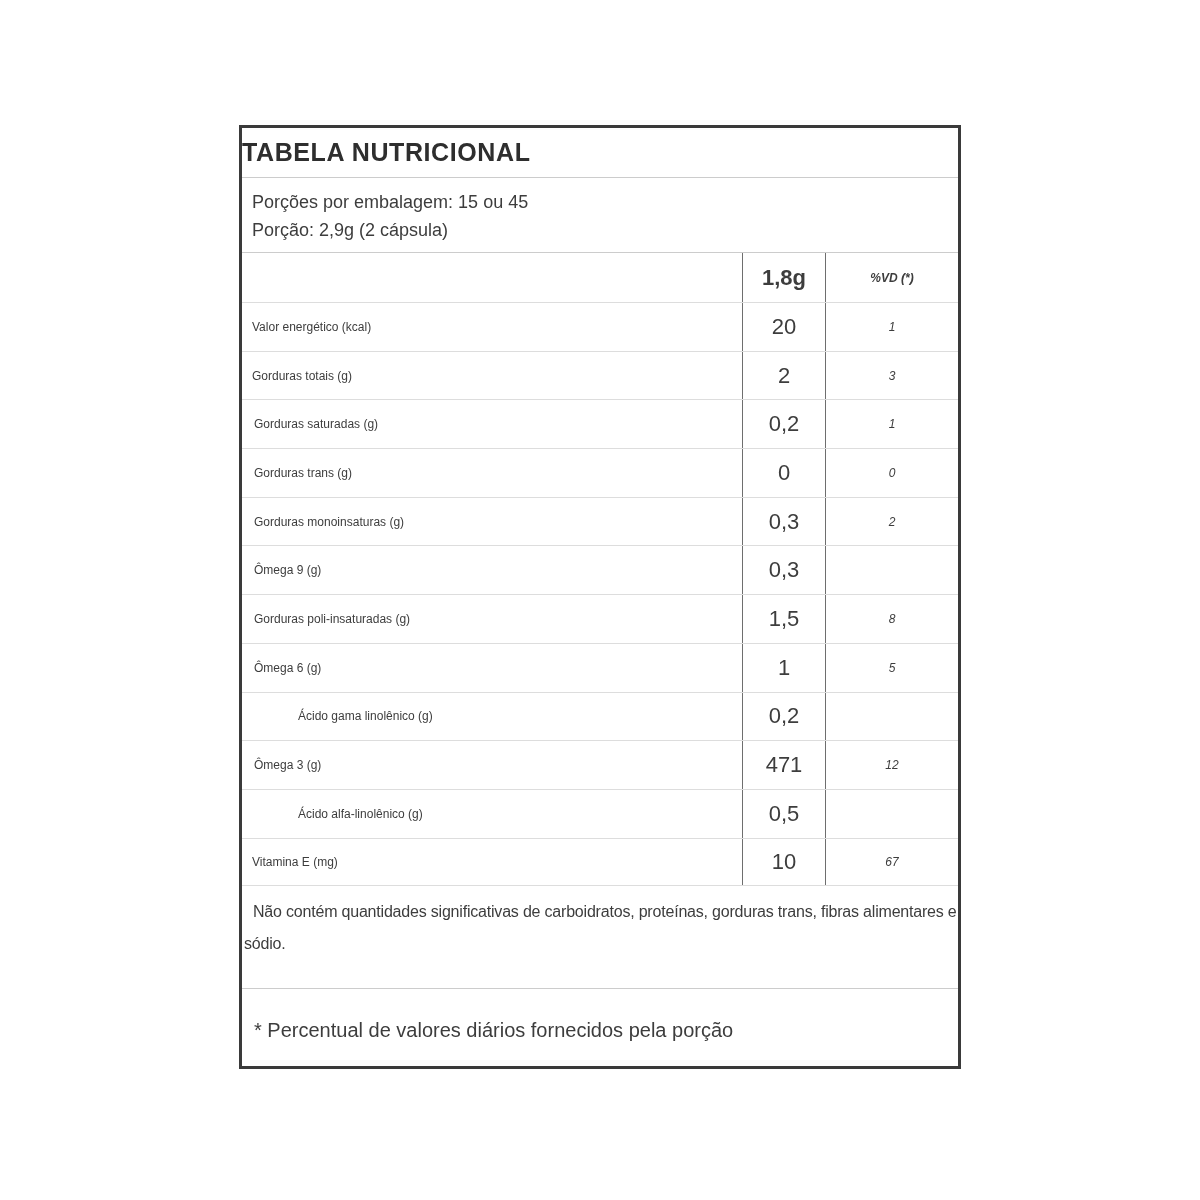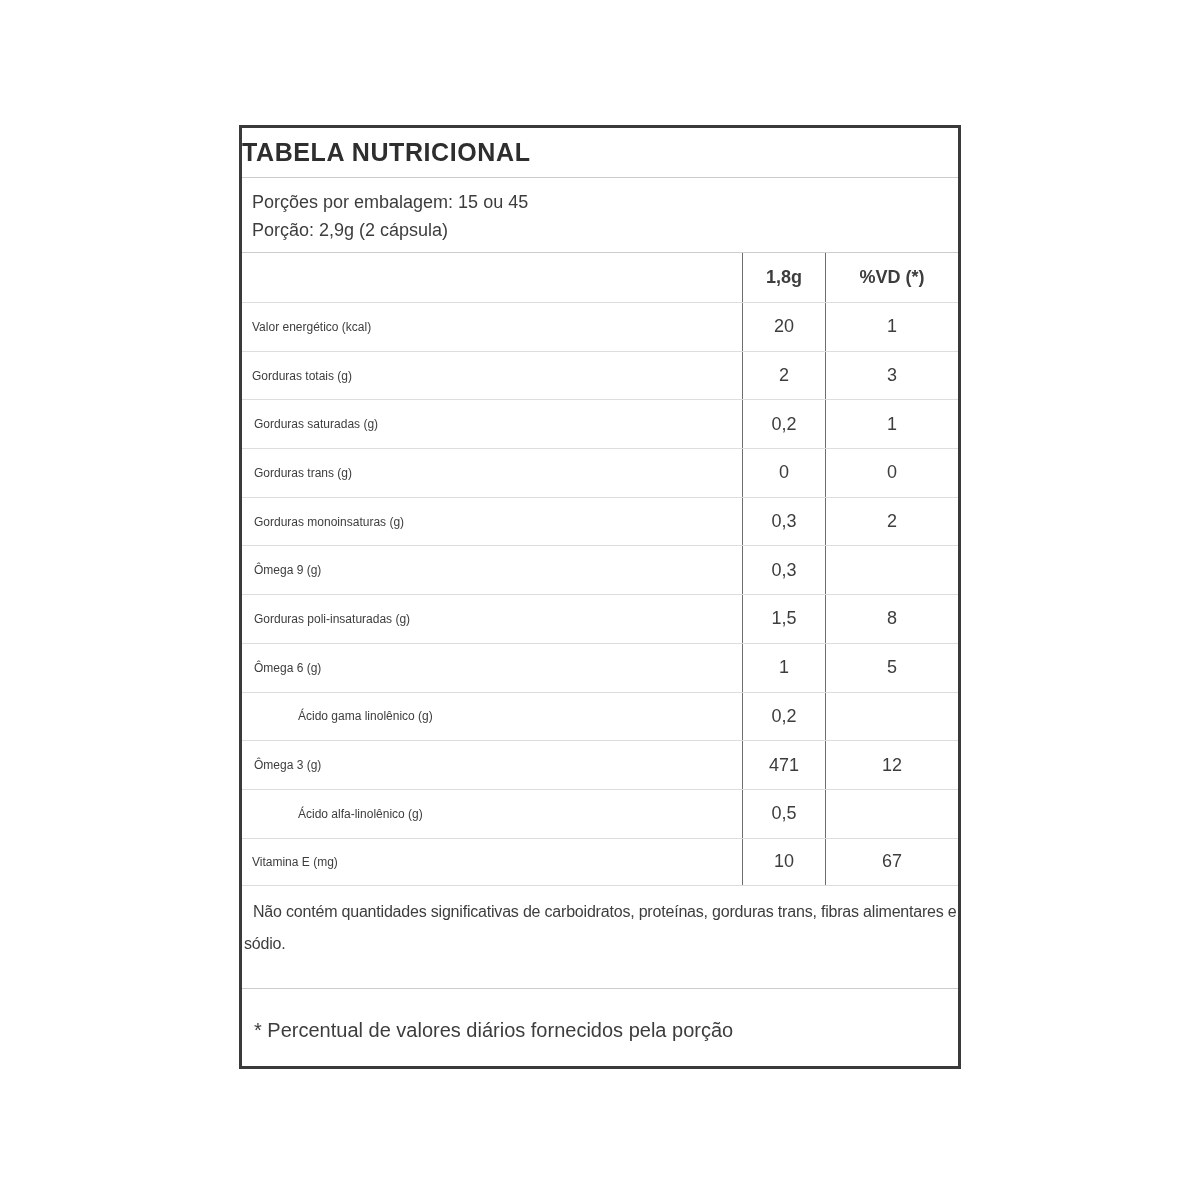--- a/index.html
+++ b/index.html
@@ -45,26 +45,27 @@
     flex:1 1 auto; display:flex; align-items:center;
     font-size:12px; padding-left:10px;
   }
   .c-label.indent-1{ padding-left:12px;text-align:right; }
   .c-label.indent-2{ padding-left:56px; }
   .c-amount{
     width:84px; flex:none;
     border-left:1px solid var(--divider);
     border-right:1px solid var(--divider);
     display:flex; align-items:center; justify-content:center;
-    font-size:18px;
+    font-size:22px;
   }
   .c-dv{
     width:132px; flex:none;
     display:flex; align-items:center; justify-content:center;
-    font-size:18px;
+    font-size:12px;
+    font-style:italic;
   }
   .hdr-row .c-amount, .hdr-row .c-dv{ font-weight:bold; }
   .note-block{
     height:102px; flex:none;
     font-size:16px; line-height:32px; letter-spacing:-0.2px;
     padding:10px 0 0 2px; text-indent:9px;
   }
   .footnote-block{
     flex:1 1 auto;
     border-top:1px solid var(--section-line);

